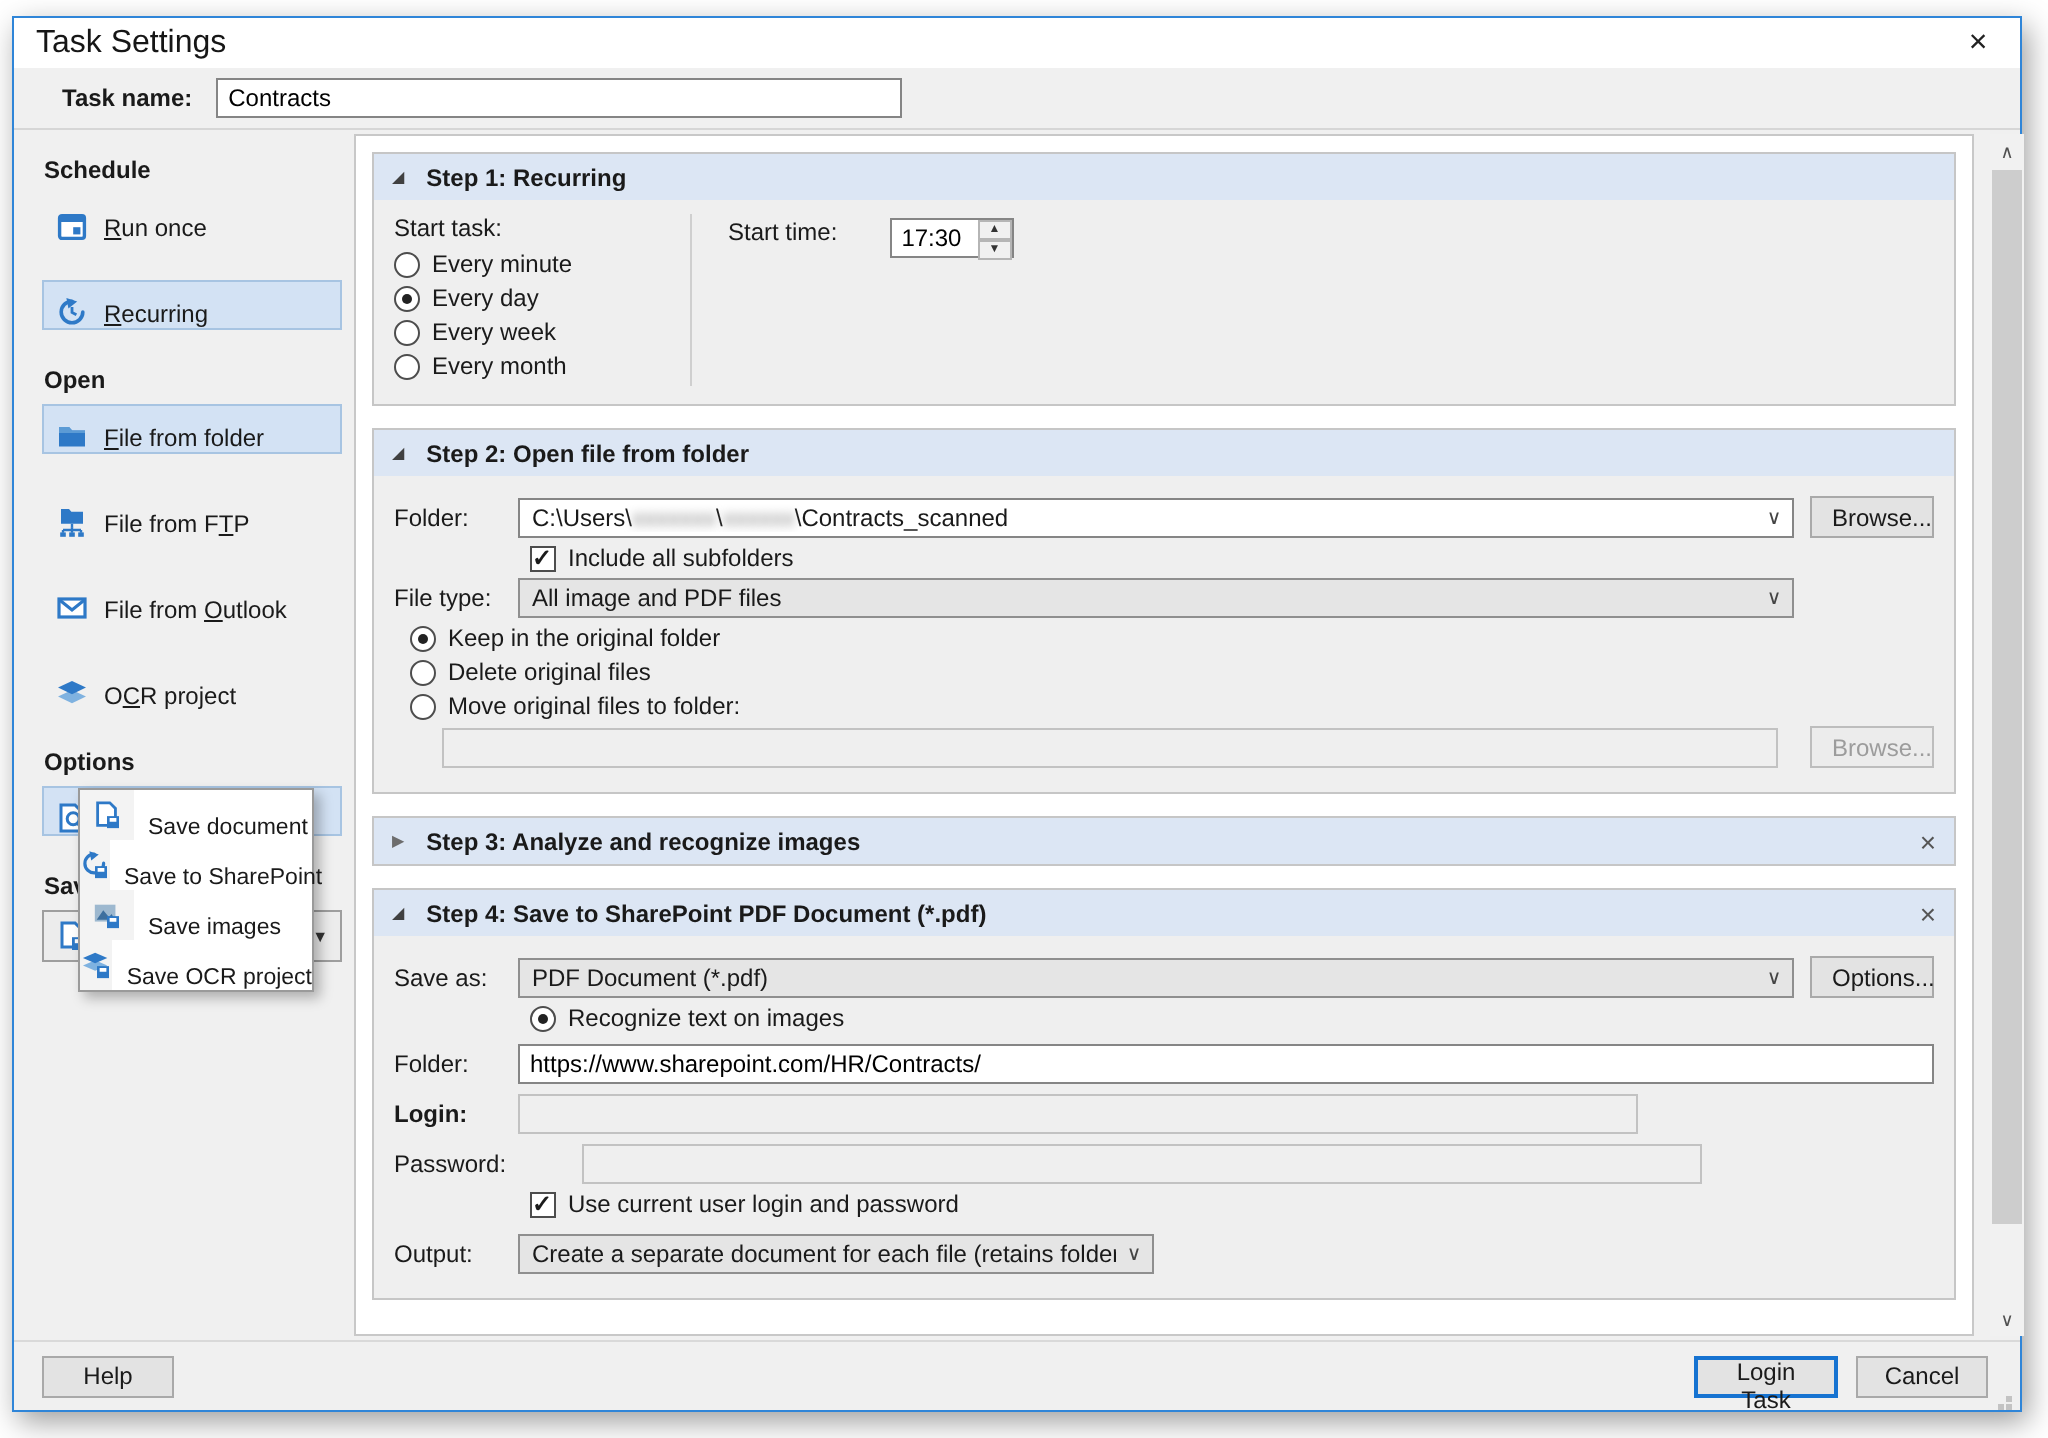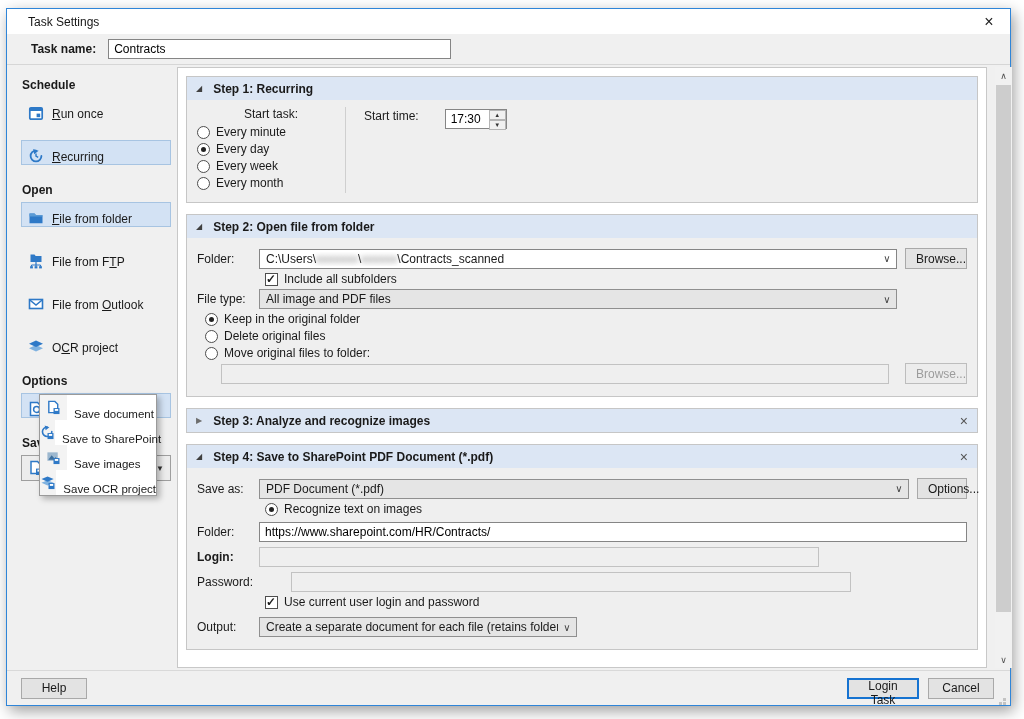--- a/index.html
+++ b/index.html
@@ -3,21 +3,21 @@
 <meta charset="utf-8">
 <style>
   * { box-sizing: border-box; margin: 0; padding: 0; }
   html,body { width:1024px; height:719px; overflow:hidden; background:#fff;
               font-family:"Liberation Sans", sans-serif; font-size:12px; color:#1a1a1a; }
   .window { position:absolute; left:6px; top:8px; width:1005px; height:698px;
             background:#f0f0f0; border:1px solid #2f85d8;
             box-shadow:3px 5px 14px rgba(0,0,0,.38); }
   
   .titlebar { height:25px; background:#ffffff; display:flex; align-items:center; }
-  .titlebar .title { padding-left:21px; font-size:12px; color:#161616; }
+  .titlebar .title { padding-left:11px; font-size:16px; color:#161616; }
   .titlebar .close { margin-left:auto; width:42px; height:25px; display:flex;
                      align-items:center; justify-content:center; font-size:16px; color:#222; cursor:default; }
   
   .taskrow { height:31px; display:flex; align-items:center; border-bottom:1px solid #d6d6d6; }
   .taskrow label { font-weight:bold; margin-left:24px; }
   .taskrow input { margin-left:12px; width:343px; height:19px; border:1px solid #7c7c7c;
                    background:#fff; font:inherit; padding:0 4px; }
   
   .sidebar { position:absolute; left:0; top:57px; width:168px; bottom:36px; }
   .sb-group-title { font-weight:bold; margin:12px 0 5px 15px; }
@@ -74,21 +74,21 @@
   .indent { margin-left:8px; }
   .redact { filter:blur(2.5px); color:#8a8a8a; }
   
   .spin { width:62px; height:20px; border:1px solid #858585; background:#fff; display:flex; }
   .spin input { flex:1; width:38px; border:0; font:inherit; padding-left:5px; background:transparent; }
   .spin .btns { width:17px; display:flex; flex-direction:column; }
   .spin .sb { flex:1; border:1px solid #b5b5b5; background:#f0f0f0; font-size:6px;
               line-height:8px; text-align:center; color:#333; }
   
   .s1 { display:flex; }
-  .s1-left { width:148px; flex:0 0 148px;text-align:center; }
+  .s1-left { width:148px; flex:0 0 148px; }
   .s1-right { border-left:1px solid #cfcfcf; padding-left:18px; display:flex;
               align-items:flex-start; gap:26px; padding-top:2px; }
   
   .scroll { position:absolute; left:988px; width:17px; top:58px; bottom:37px; background:#f1f1f1; }
   .scroll .arr { position:absolute; left:0; width:17px; height:17px; display:flex; align-items:center;
                  justify-content:center; font-size:9px; color:#505050; background:#f1f1f1; }
   .scroll .up { top:0; } .scroll .dn { bottom:0; }
   .scroll .thumb { position:absolute; left:1px; width:15px; top:18px; bottom:56px; background:#cdcdcd; }
   
   .footer { position:absolute; left:0; right:0; bottom:0; height:35px; border-top:1px solid #d9d9d9;
@@ -345,21 +345,21 @@
         <b>Step 4: Save to SharePoint PDF Document (*.pdf)</b>
         <span class="x">×</span>
       </div>
       <div class="step-c">
         <div class="row">
           <span class="lab">Save as:</span>
           <span class="combo ro grow">
             <span class="val">PDF Document (*.pdf)</span>
             <span class="chev">∨</span>
           </span>
-          <button class="btn" style="margin-left:8px;width:50px;">Options...</button>
+          <button class="btn" style="margin-left:8px;width:62px;">Options...</button>
         </div>
         <div class="row" style="margin-left:68px;">
           <span class="rb on"></span>
           <span>Recognize text on images</span>
         </div>
         <div class="row" style="margin-top:6px;">
           <span class="lab">Folder:</span>
           <input class="txt grow" value="https://www.sharepoint.com/HR/Contracts/" style="">
         </div>
         <div class="row" style="margin-top:5px;font-weight:bold;">

